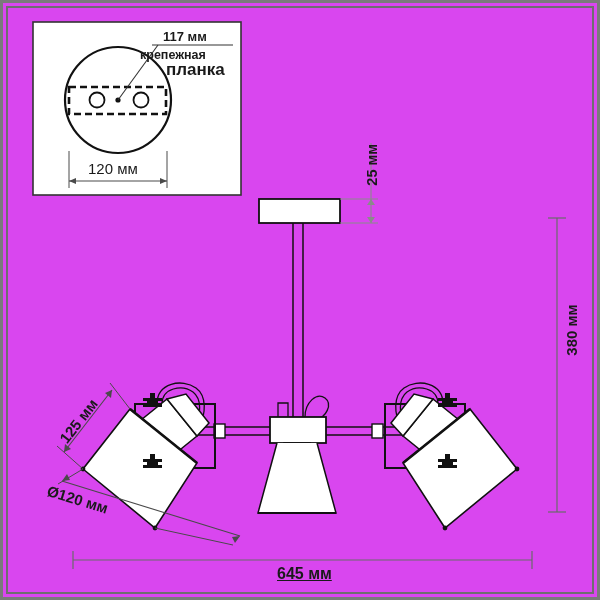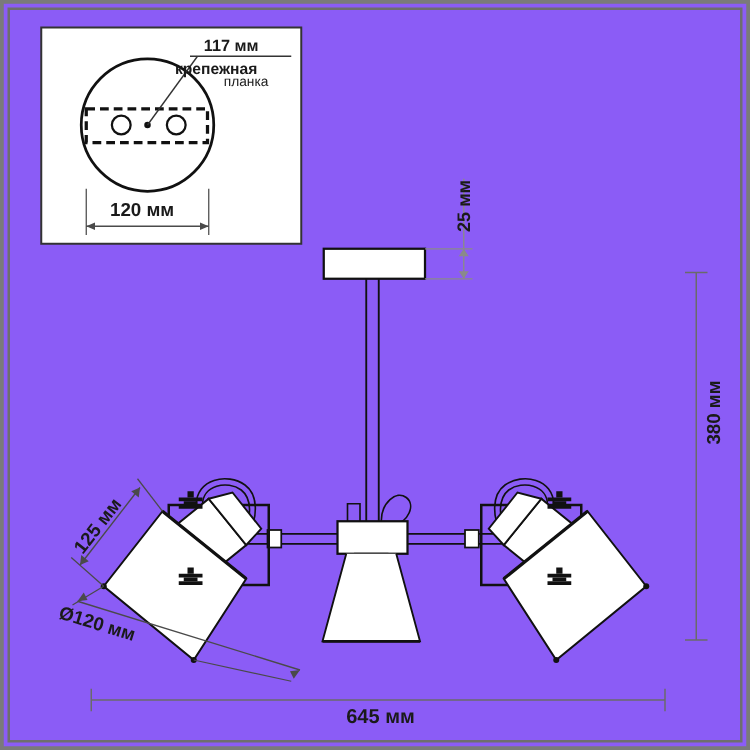--- a/index.html
+++ b/index.html
@@ -7,21 +7,21 @@
     padding: 0;
     background: #ffffff;
   }
   body {
     font-family: "Liberation Sans", sans-serif;
   }
   #page {
     position: relative;
     width: 600px;
     height: 600px;
-    background: #8b5cf6;
+    background: #d946ef;
     overflow: hidden;
   }
   
   #outer-frame {
     position: absolute;
     left: 0; top: 0;
     width: 600px; height: 600px;
     box-sizing: border-box;
     border: 3px solid #7a7a7a;
   }
@@ -194,31 +194,31 @@
       <path d="M62 481 l8 -1 l-3 -6 z" fill="#4a4a4a"></path>
       <path d="M240 536 l-8 1 l3 6 z" fill="#4a4a4a"></path>
     </g>
 
   </svg>
 
   <div class="dimtext" style="left:163px; top:29px; font-size:13px; font-weight:700;">117 мм</div>
 
   <div class="dimtext" style="left:140px; top:48px; font-size:12.5px; font-weight:700;">крепежная</div>
 
-  <div class="dimtext" style="left:166px; top:60px; font-size:11px; font-weight:400;margin-left:13px;">планка</div>
-
-  <div class="dimtext" style="left:88px; top:160px; font-size:15px; font-weight:700;">120 мм</div>
+  <div class="dimtext" style="left:166px; top:60px; font-size:17px; font-weight:700;">планка</div>
+
+  <div class="dimtext" style="left:88px; top:160px; font-size:15px; font-weight:400;">120 мм</div>
 
   <div class="dimtext" style="left:364px; top:144px; font-size:14.5px; font-weight:700;
               transform-origin: left top; transform: rotate(-90deg) translate(-100%, 0);">25 мм</div>
 
   <div class="dimtext" style="left:563px; top:330px; font-size:15px; font-weight:700;
               transform-origin: left top; transform: rotate(-90deg) translate(-50%, 0);">380 мм</div>
 
-  <div class="dimtext" style="left:277px; top:565px; font-size:16px; font-weight:700;">645 мм</div>
+  <div class="dimtext" style="left:277px; top:565px; font-size:16px; font-weight:700;text-decoration:underline;">645 мм</div>
 
   <div class="dimtext" style="left:56px; top:436px; font-size:15px; font-weight:700;
               transform-origin: left top; transform: rotate(-52deg);">125 мм</div>
 
   <div class="dimtext" style="left:50px; top:482px; font-size:15px; font-weight:700;
               transform-origin: left top; transform: rotate(17deg);">Ø120 мм</div>
 
 </div>
 
 </body></html>

